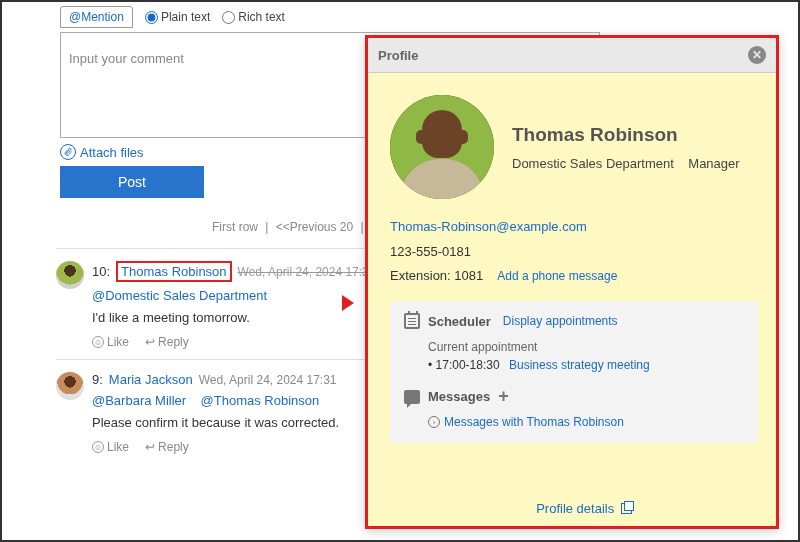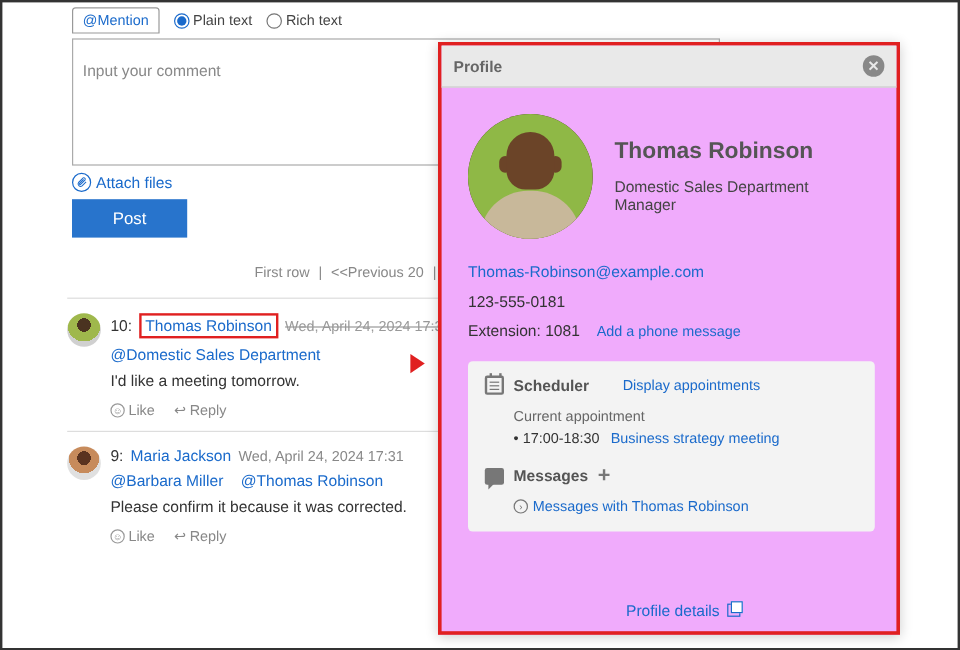--- a/index.html
+++ b/index.html
@@ -15,21 +15,21 @@
 
     
     .comment-box { margin-top: 4px; width: 540px; height: 106px; border: 1px solid #aaa; background: #fff; padding: 18px 8px; color: #888; font-size: 13px; }
 
     
     .attach-row { margin-top: 6px; display: flex; align-items: center; gap: 4px; }
     .clip-icon { width: 16px; height: 16px; border: 1px solid #1a6acb; border-radius: 50%; display: inline-flex; align-items: center; justify-content: center; color: #1a6acb; font-size: 11px; }
     .attach-link { color: #1a6acb; cursor: pointer; }
 
     
-    .post-btn { margin-top: 6px; display: inline-block; background: #2874cc; color: #fff; width: 96px; text-align: center; padding: 8px 0; font-size: 14px; cursor: pointer; }
+    .post-btn { margin-top: 6px; display: inline-block; background: #2874cc; color: #fff; width: 144px; text-align: center; padding: 8px 0; font-size: 14px; cursor: pointer; }
 
     
     .pager { margin-top: 22px; margin-left: 150px; color: #888; font-size: 12px; }
     .pager span { margin: 0 2px; }
 
     
     .comment { display: flex; gap: 8px; border-top: 1px solid #ddd; padding: 12px 10px 8px 0; margin-top: 14px; margin-left: -4px; width: 560px; justify-content: center; }
     .comment + .comment { margin-top: 2px; }
     .avatar { width: 28px; height: 28px; border-radius: 50%; flex-shrink: 0; }
     .avatar-1 { background: radial-gradient(circle at 50% 35%, #4a3320 0%, #4a3320 25%, #9fb84c 25%, #9fb84c 60%, #d0d0d0 60%); }
@@ -44,21 +44,21 @@
     .actions { margin-top: 10px; display: flex; gap: 16px; color: #888; font-size: 12px; }
     .action { display: flex; align-items: center; gap: 3px; cursor: pointer; }
     .like-icon { width: 12px; height: 12px; border: 1px solid #999; border-radius: 50%; display: inline-flex; align-items: center; justify-content: center; font-size: 8px; }
 
     
     .name-highlight { border: 2px solid #e02020; padding: 1px 3px; position: relative; display: inline-block; }
     .struck { text-decoration: line-through; color: #999; position: relative; }
     .arrow-head { position: absolute; left: 340px; top: 293px; width: 0; height: 0; border-left: 12px solid #e02020; border-top: 8px solid transparent; border-bottom: 8px solid transparent; pointer-events: none; }
 
     
-    .profile-card { position: absolute; left: 363px; top: 33px; width: 385px; height: 494px; background: #f0abfc; border: 3px solid #e02020; box-shadow: 0 2px 10px rgba(0,0,0,0.2); z-index: 100; }
+    .profile-card { position: absolute; left: 363px; top: 33px; width: 414px; height: 494px; background: #fef9c3; border: 3px solid #e02020; box-shadow: 0 2px 10px rgba(0,0,0,0.2); z-index: 100; }
     .profile-head { background: #e9e9e9; border-bottom: 1px solid #ccc; padding: 8px 10px; display: flex; justify-content: space-between; align-items: center; color: #666; font-weight: bold; font-size: 13px; }
     .close-x { width: 18px; height: 18px; background: #888; color: #e9e9e9; border-radius: 50%; text-align: center; line-height: 18px; font-size: 12px; cursor: pointer; }
     .profile-top { display: flex; padding: 22px 18px 10px 22px; gap: 18px; align-items: center; }
     .big-avatar { width: 104px; height: 104px; border-radius: 50%; background: radial-gradient(ellipse 36px 44px at 50% 32%, #3b2a18 0%, #3b2a18 100%), radial-gradient(ellipse 28px 30px at 50% 42%, #6b4428 0%, #6b4428 100%), linear-gradient(#8fb846, #8fb846); background-blend-mode: normal; position: relative; overflow: hidden; flex-shrink: 0; }
     .big-avatar::after { content: ""; position: absolute; bottom: -10px; left: 10px; right: 10px; height: 50px; background: #c8b89a; border-radius: 40px 40px 0 0; }
     .big-avatar .head { position: absolute; top: 15px; left: 32px; width: 40px; height: 48px; background: #6b4428; border-radius: 20px 20px 16px 16px; z-index: 2; }
     .big-avatar .ear { position: absolute; top: 35px; width: 10px; height: 14px; background: #6b4428; border-radius: 5px; z-index: 1; }
     .big-avatar .ear-l { left: 26px; }
     .big-avatar .ear-r { right: 26px; }
     .big-avatar .bg { position: absolute; inset: 0; background: #8fb846; z-index: 0; }
@@ -68,21 +68,21 @@
     .profile-contact .email { color: #1a6acb; cursor: pointer; }
     .profile-contact .ext-row { display: flex; align-items: center; gap: 14px; }
     .profile-contact .add-msg { color: #1a6acb; cursor: pointer; font-size: 12px; }
 
     .sched-box { margin: 12px 18px 0 22px; background: #f3f3f3; border-radius: 4px; padding: 12px 14px 14px 14px; }
     .sched-head { display: flex; align-items: center; gap: 8px; margin-bottom: 6px; }
     .sched-head .cal-icon { width: 16px; height: 16px; border: 2px solid #777; border-radius: 2px; position: relative; }
     .sched-head .cal-icon::before { content: ""; position: absolute; top: -4px; left: 2px; width: 2px; height: 4px; background: #777; box-shadow: 8px 0 0 #777; }
     .sched-head .cal-icon::after { content: ""; position: absolute; top: 3px; left: 2px; right: 2px; height: 1px; background: #777; box-shadow: 0 3px 0 #777, 0 6px 0 #777; }
     .sched-head b { color: #555; font-size: 13px; }
-    .sched-head .disp { color: #1a6acb; cursor: pointer; font-size: 12px; margin-left: 20px; }
+    .sched-head .disp { color: #1a6acb; cursor: pointer; font-size: 12px; margin-left: 4px; }
     .curr-appt { margin-left: 24px; color: #666; font-size: 12px; margin-top: 11px; }
     .appt-item { margin-left: 24px; margin-top: 4px; font-size: 12px; }
     .appt-item::before { content: "• "; }
     .appt-item .time { color: #333; }
     .appt-item .title { color: #1a6acb; cursor: pointer; margin-left: 6px; }
 
     .msg-head { display: flex; align-items: center; gap: 8px; margin-top: 14px; }
     .msg-head .msg-icon { width: 16px; height: 14px; background: #777; border-radius: 2px; position: relative; }
     .msg-head .msg-icon::after { content: ""; position: absolute; bottom: -4px; left: 3px; width: 0; height: 0; border-top: 5px solid #777; border-right: 5px solid transparent; }
     .msg-head b { color: #555; font-size: 13px; }

